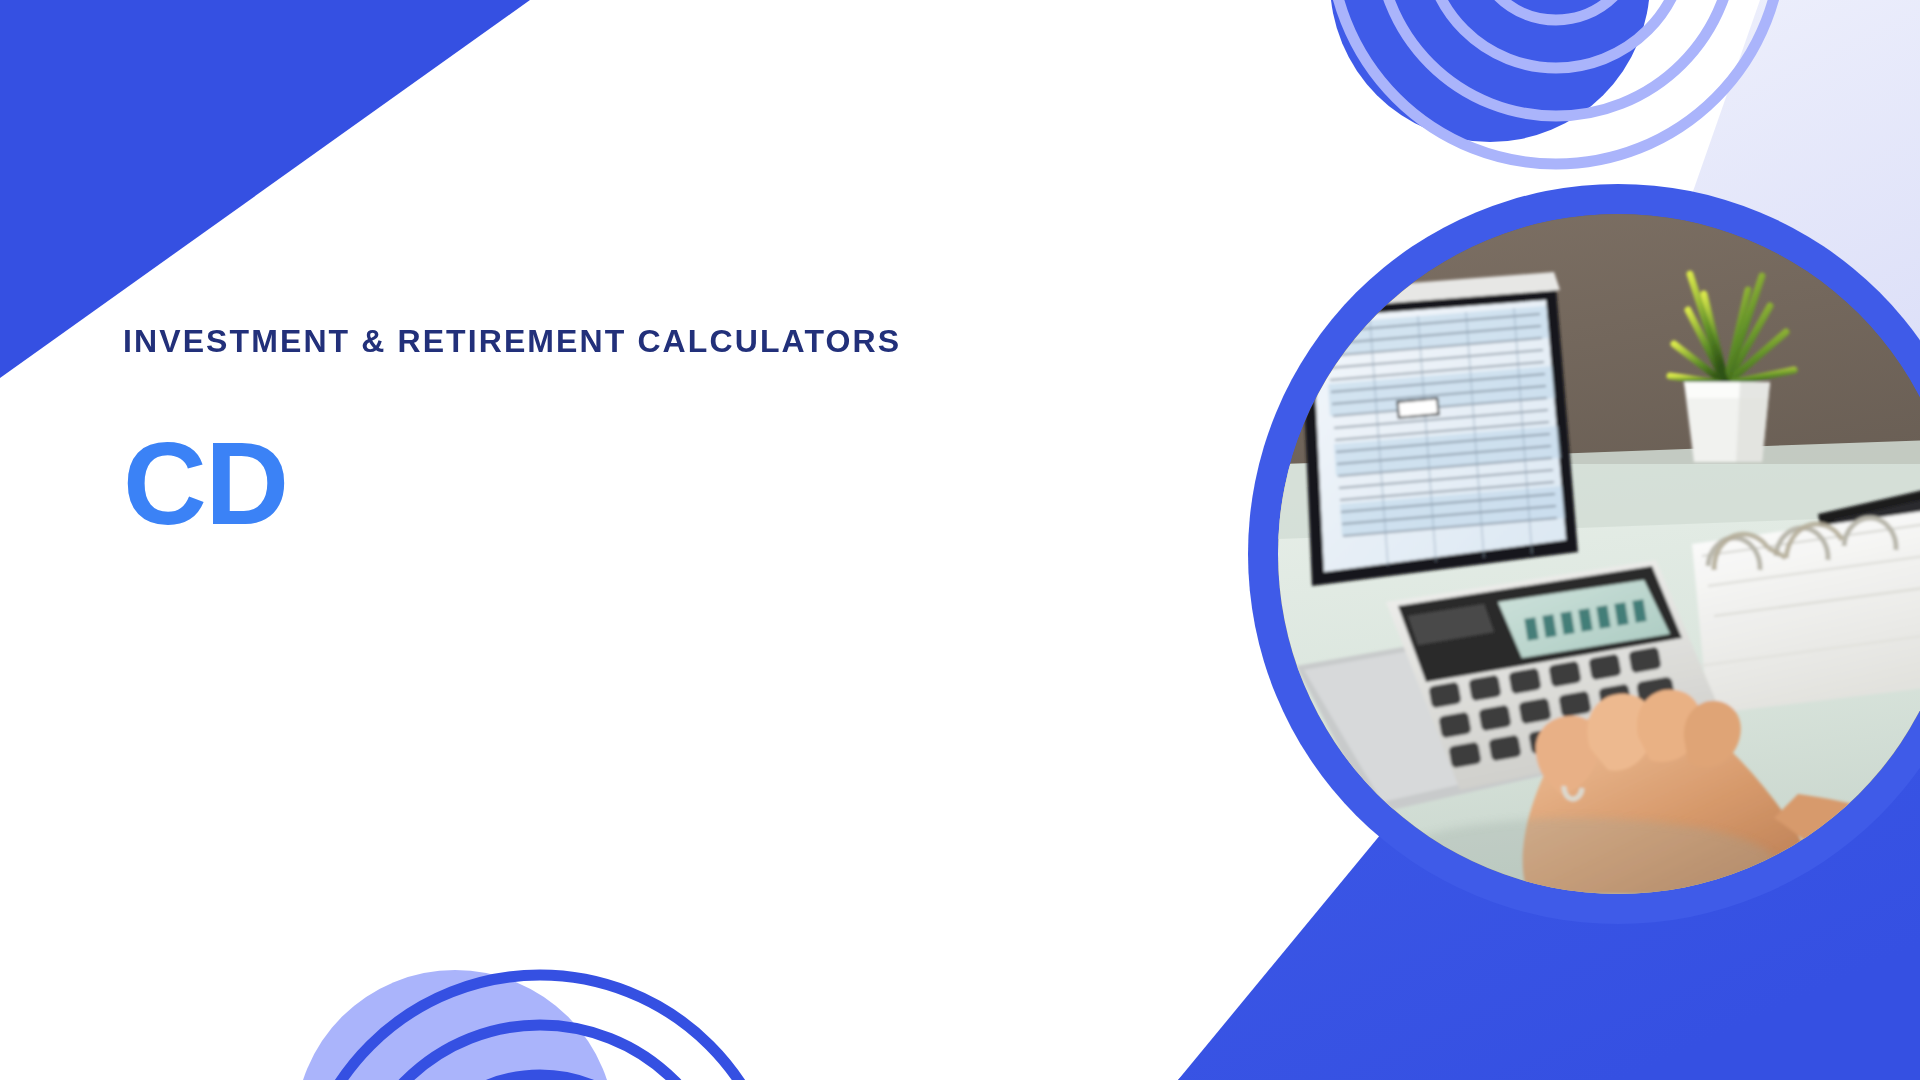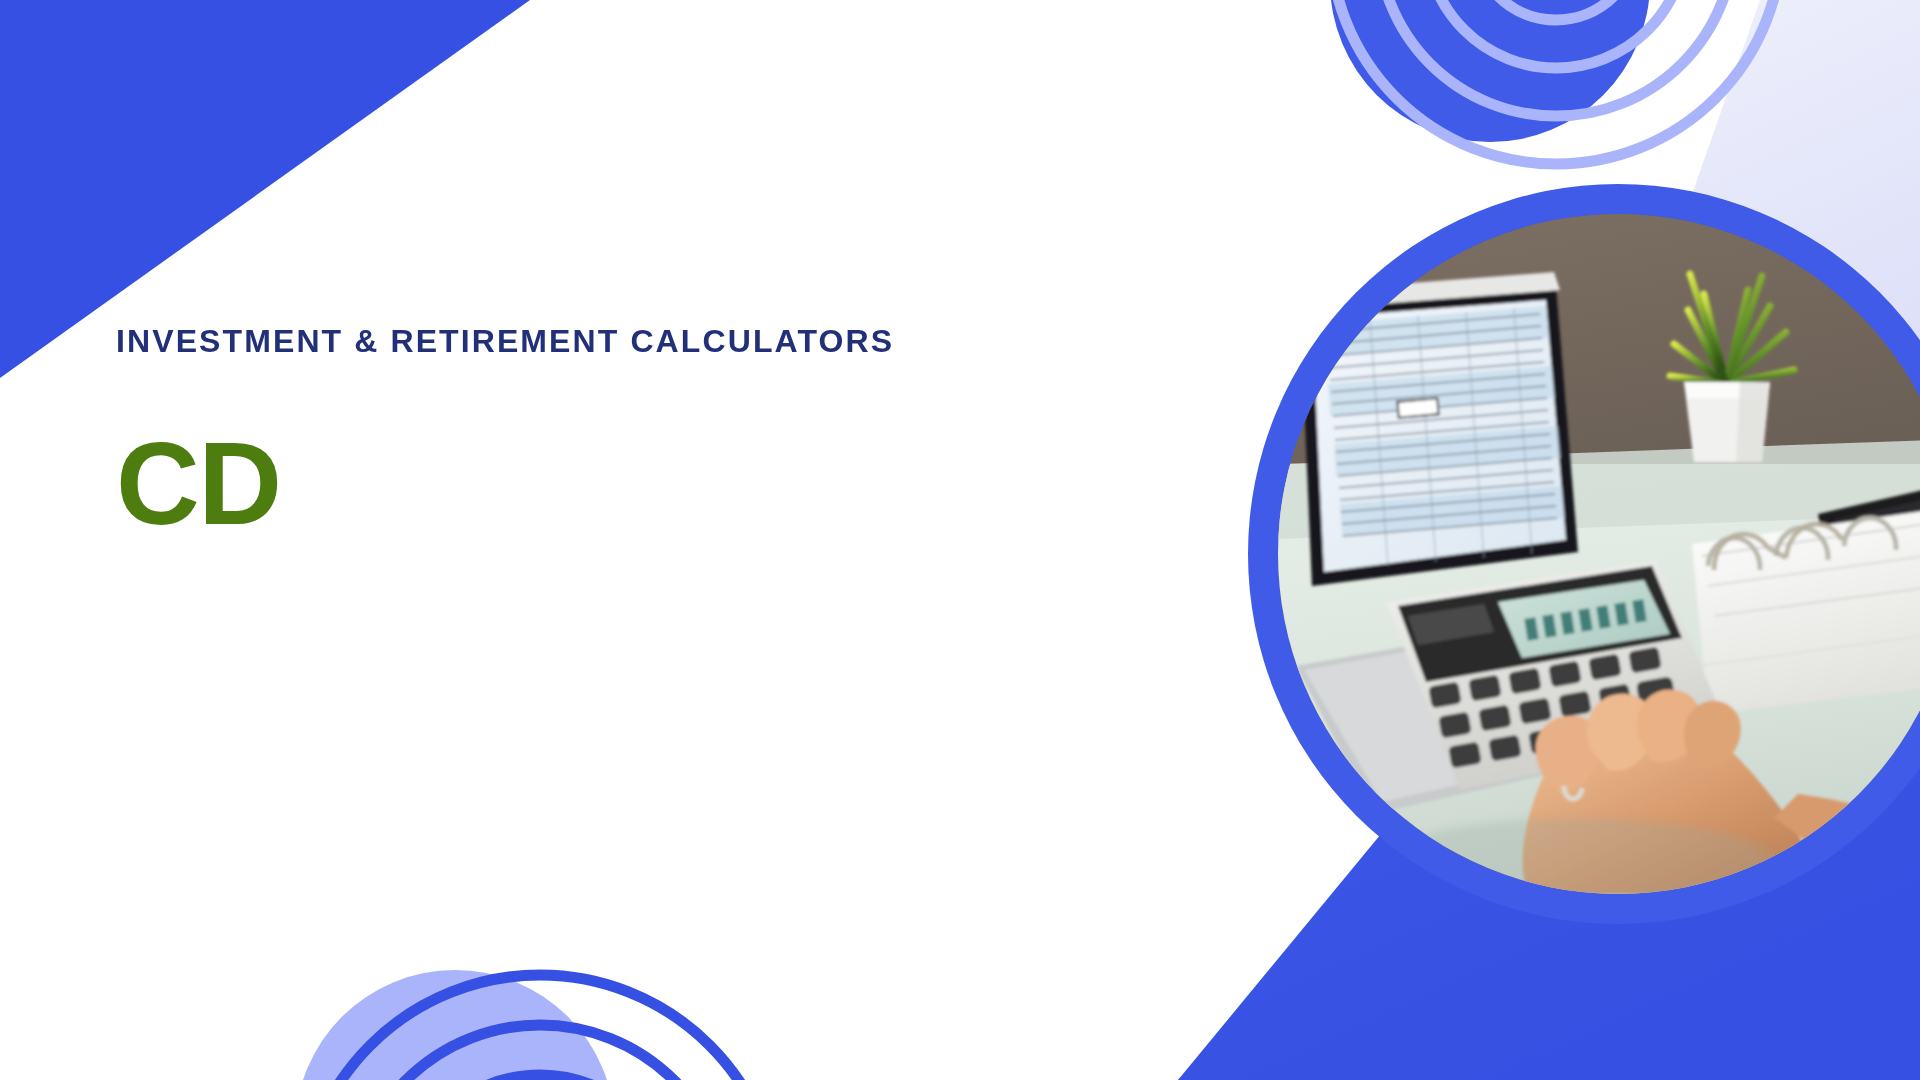--- a/index.html
+++ b/index.html
@@ -24,21 +24,21 @@
     position: absolute;
     left: 0; top: 0;
     width: 1920px;
     height: 1080px;
     display: block;
   }
 
   
   .text-block {
     position: absolute;
-    left: 116px;
+    left: 123px;
     top: 324px;
     width: 1080px;
     z-index: 5;
   }
 
   .eyebrow {
     font-size: 32px;
     font-weight: 700;
     letter-spacing: 2.1px;
     line-height: 1.1;
@@ -48,21 +48,21 @@
     white-space: nowrap;
   }
 
   .headline {
     margin: 0;
     padding-top: 66px;
     font-size: 116px;
     font-weight: 700;
     line-height: 1.03;
     letter-spacing: -1.5px;
-    color: #4d7c0f;
+    color: #3b82f6;
   }
   .headline .ln {
     display: block;
   }
 
   
   .photo-wrap {
     position: absolute;
     left: 1248px;
     top: 184px;

